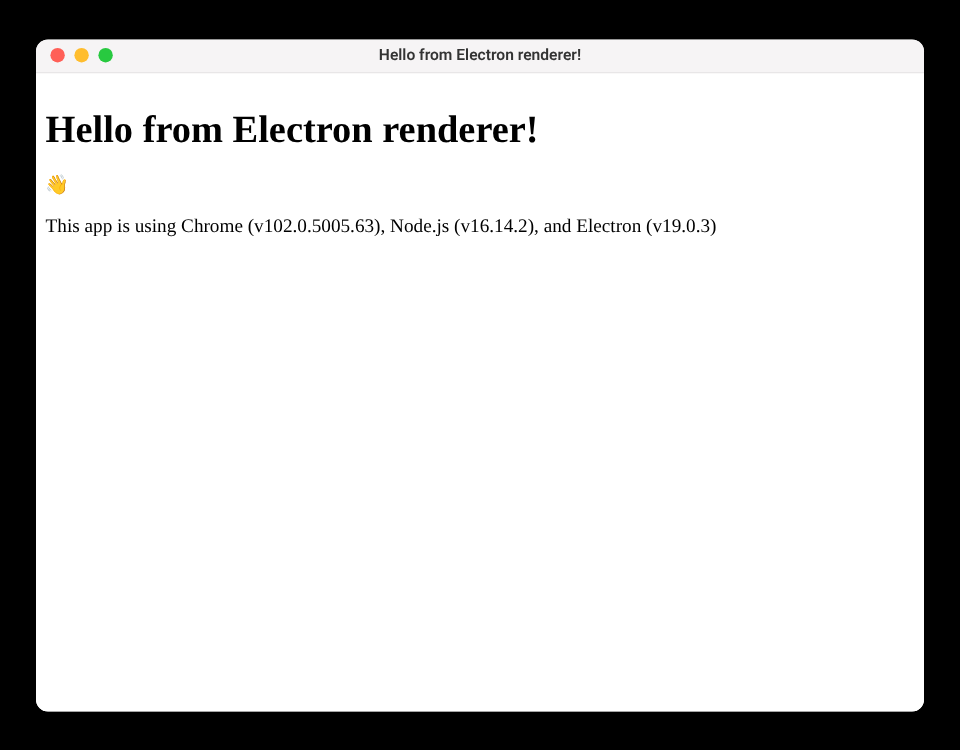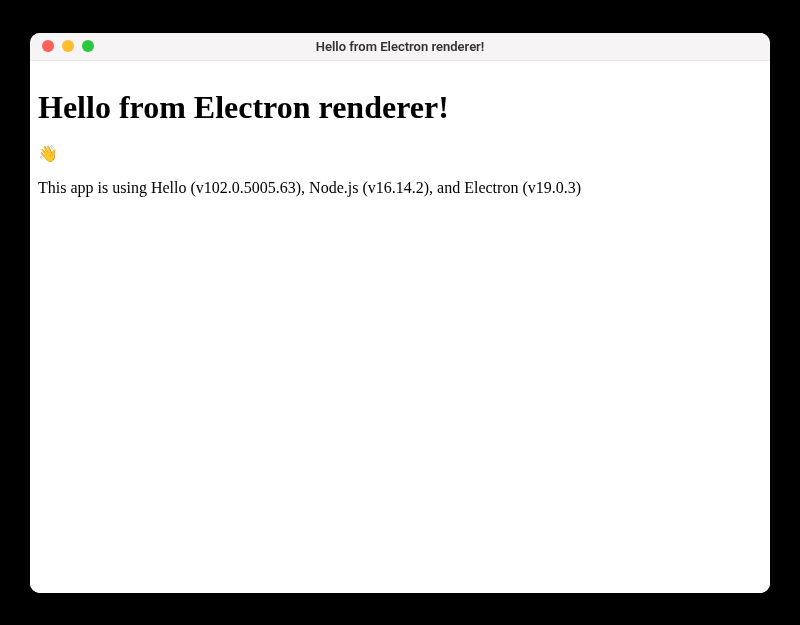--- a/index.html
+++ b/index.html
@@ -90,15 +90,15 @@
     <div class="traffic-lights">
       <div class="light close"></div>
       <div class="light minimize"></div>
       <div class="light maximize"></div>
     </div>
     <div class="window-title">Hello from Electron renderer!</div>
   </div>
   <div class="content">
     <h1>Hello from Electron renderer!</h1>
     <p class="emoji-line">👋</p>
-    <p class="version-line">This app is using Hello (v102.0.5005.63), Node.js (v16.14.2), and Electron (v19.0.3)</p>
+    <p class="version-line">This app is using Chrome (v102.0.5005.63), Node.js (v16.14.2), and Electron (v19.0.3)</p>
   </div>
 </div>
 
 </body></html>

